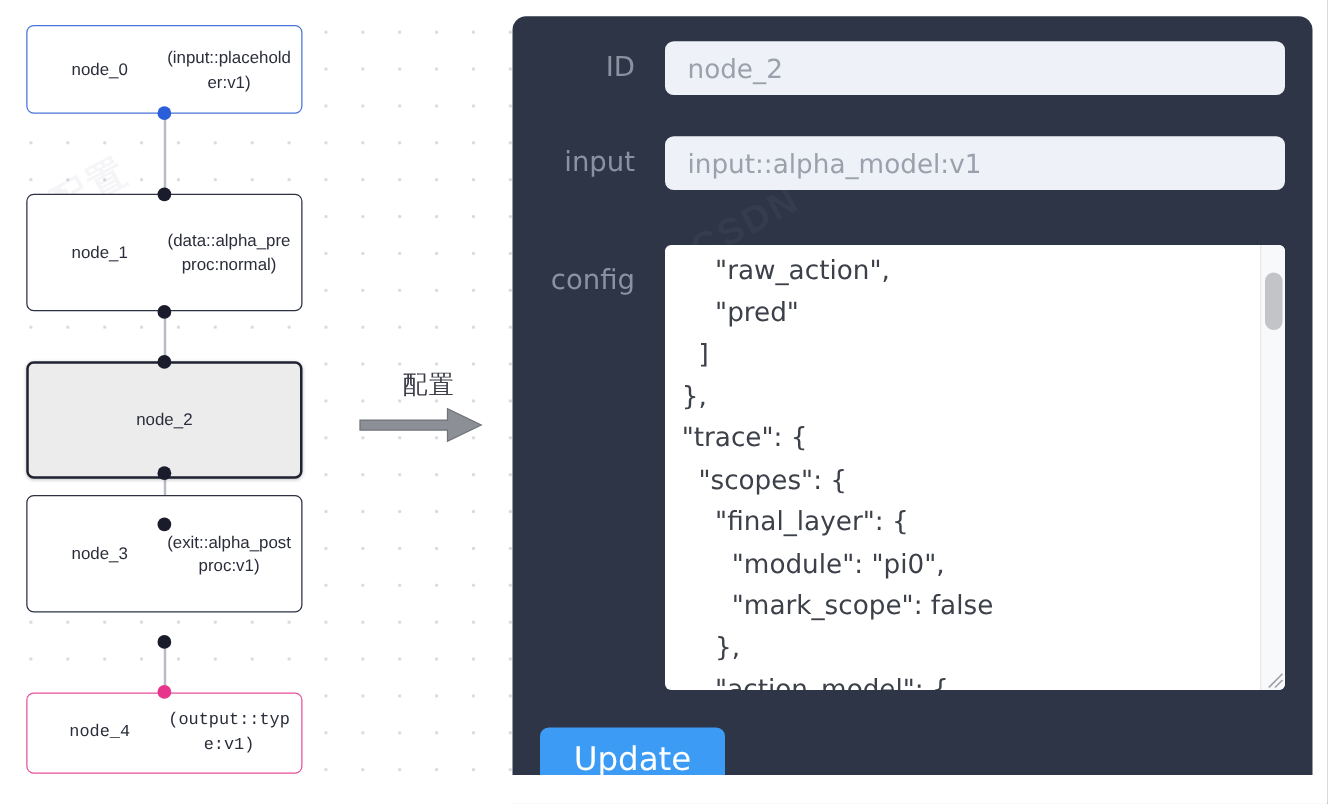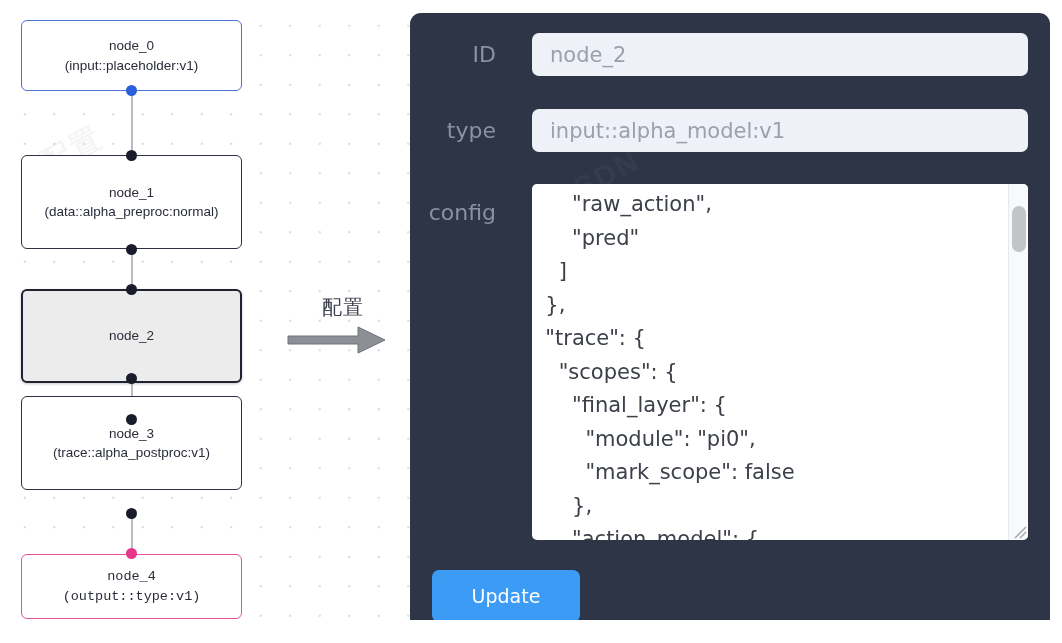--- a/index.html
+++ b/index.html
@@ -67,21 +67,21 @@
 
   
   .node {
     position: absolute;
     left: 21px;
     width: 221px;
     background: #ffffff;
     border: 1.6px solid #2d3142;
     border-radius: 6px;
     display: flex;
-    flex-direction: column;
+    flex-direction: row;
     align-items: center;
     justify-content: center;
     z-index: 3;
     padding: 4px 6px;
   }
   .node .ln {
     font-size: 13.5px;
     color: #2a2d3a;
     line-height: 1.42;
     text-align: center;
@@ -131,21 +131,21 @@
   }
 
   .field-row {
     display: flex;
     align-items: center;
     padding: 0 22px 0 0;
   }
   .field-label {
     width: 122px;
     text-align: right;
-    padding-right: 36px;
+    padding-right: 24px;
     color: #8a919f;
     font-size: 22px;
     font-family: "DejaVu Sans", sans-serif;
     flex: none;
   }
   .field-label.top { align-self: flex-start; padding-top: 16px; }
 
   .text-input {
     flex: 1;
     height: 43px;
@@ -157,21 +157,21 @@
     padding: 0 18px;
     color: #9aa1ad;
     font-size: 21px;
     font-family: "DejaVu Sans", sans-serif;
     overflow: hidden;
     white-space: nowrap;
   }
 
   #row-id   { margin-top: 20px; }
   #row-type { margin-top: 33px; }
-  #row-config { margin-top: 32px; align-items: center; }
+  #row-config { margin-top: 44px; align-items: center; }
 
   .textarea-box {
     position: relative;
     flex: 1;
     height: 356px;
     background: #ffffff;
     border-radius: 5px;
     overflow: hidden;
     display: flex;
   }
@@ -209,21 +209,21 @@
   }
 
   #update-button {
     margin: 30px 16px 0 22px;
     width: 148px;
     height: 52px;
     background: #3b9bf5;
     border: none;
     border-radius: 7px;
     color: #ffffff;
-    font-size: 19px;
+    font-size: 26px;
     font-family: "DejaVu Sans", sans-serif;
     display: flex;
     align-items: center;
     justify-content: center;
     cursor: pointer;
   }
 </style>
 </head>
 <body>
 
@@ -254,21 +254,21 @@
 
     <div class="handle" style="top:284px;"></div>
     <div class="node selected" style="top:289px; height:94px;">
       <div class="ln">node_2</div>
     </div>
     <div class="handle" style="top:373px;"></div>
 
     <div class="handle" style="top:414px;"></div>
     <div class="node" style="top:396px; height:94px;">
       <div class="ln">node_3</div>
-      <div class="ln">(trace::alpha_postproc:v1)</div>
+      <div class="ln">(exit::alpha_postproc:v1)</div>
     </div>
     <div class="handle" style="top:508px;"></div>
 
     <div class="handle pink" style="top:548px;"></div>
     <div class="node output" style="top:554px; height:65px;">
       <div class="ln">node_4</div>
       <div class="ln">(output::type:v1)</div>
     </div>
   </div>
 
@@ -284,21 +284,21 @@
   <div id="inspector">
 
     <div class="watermark" style="left:140px; top:150px; color:rgba(255,255,255,0.035);">CSDN</div>
 
     <div class="field-row" id="row-id">
       <div class="field-label">ID</div>
       <div class="text-input">node_2</div>
     </div>
 
     <div class="field-row" id="row-type">
-      <div class="field-label">type</div>
+      <div class="field-label">input</div>
       <div class="text-input">input::alpha_model:v1</div>
     </div>
 
     <div class="field-row" id="row-config">
       <div class="field-label top">config</div>
       <div class="textarea-box">
         <div class="textarea-content">      "raw_action",
       "pred"
     ]
   },

